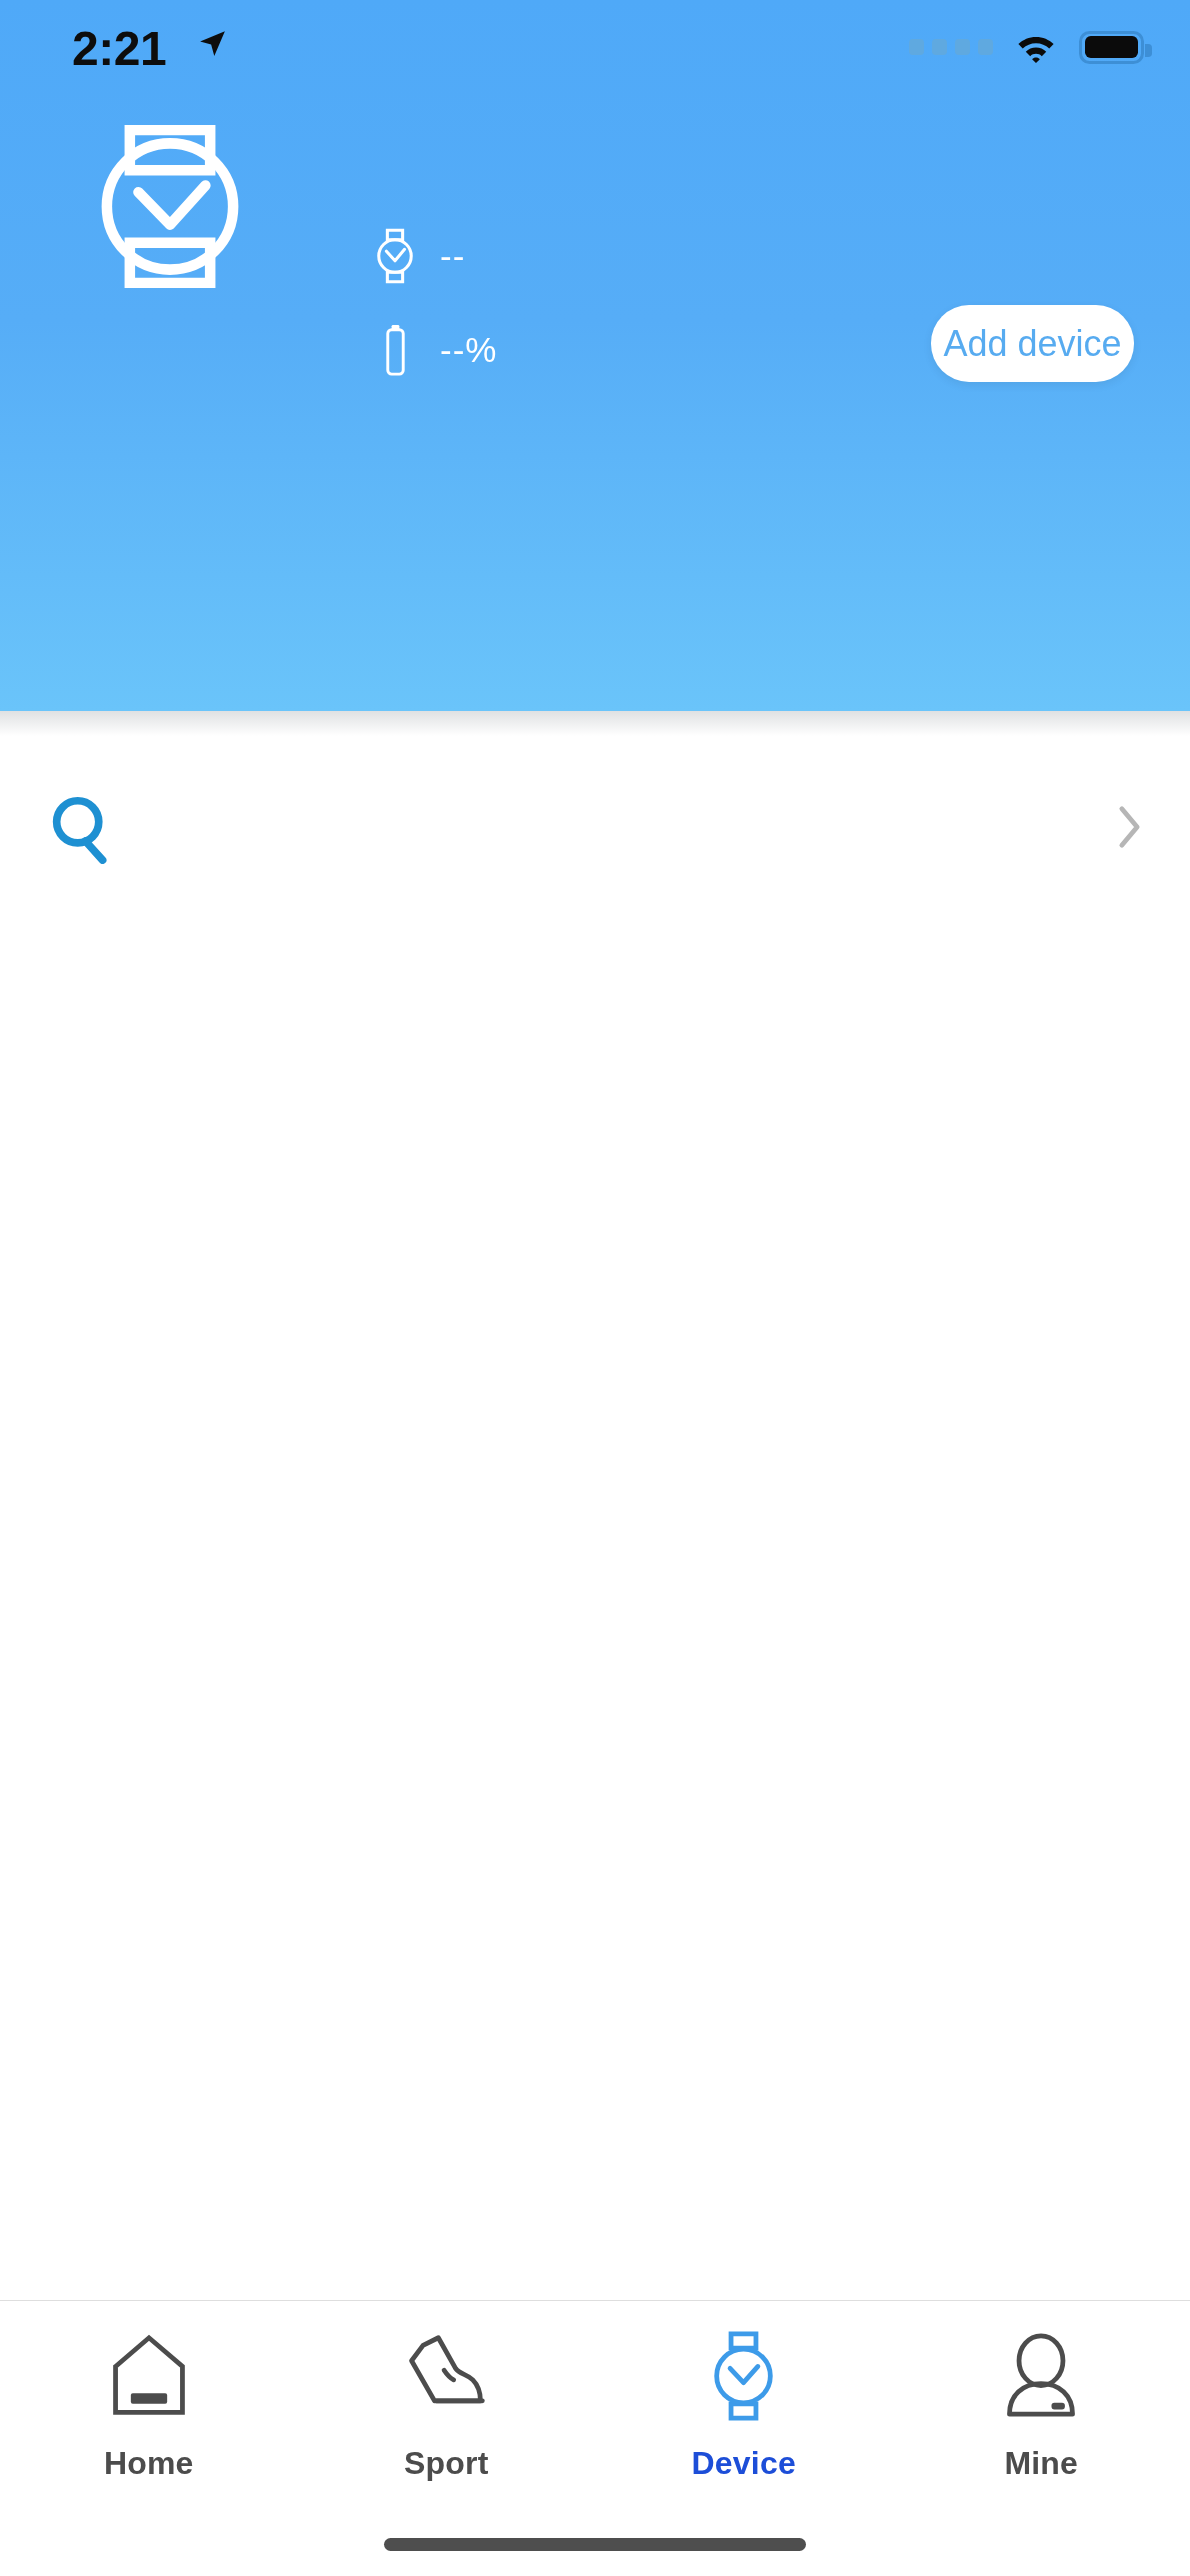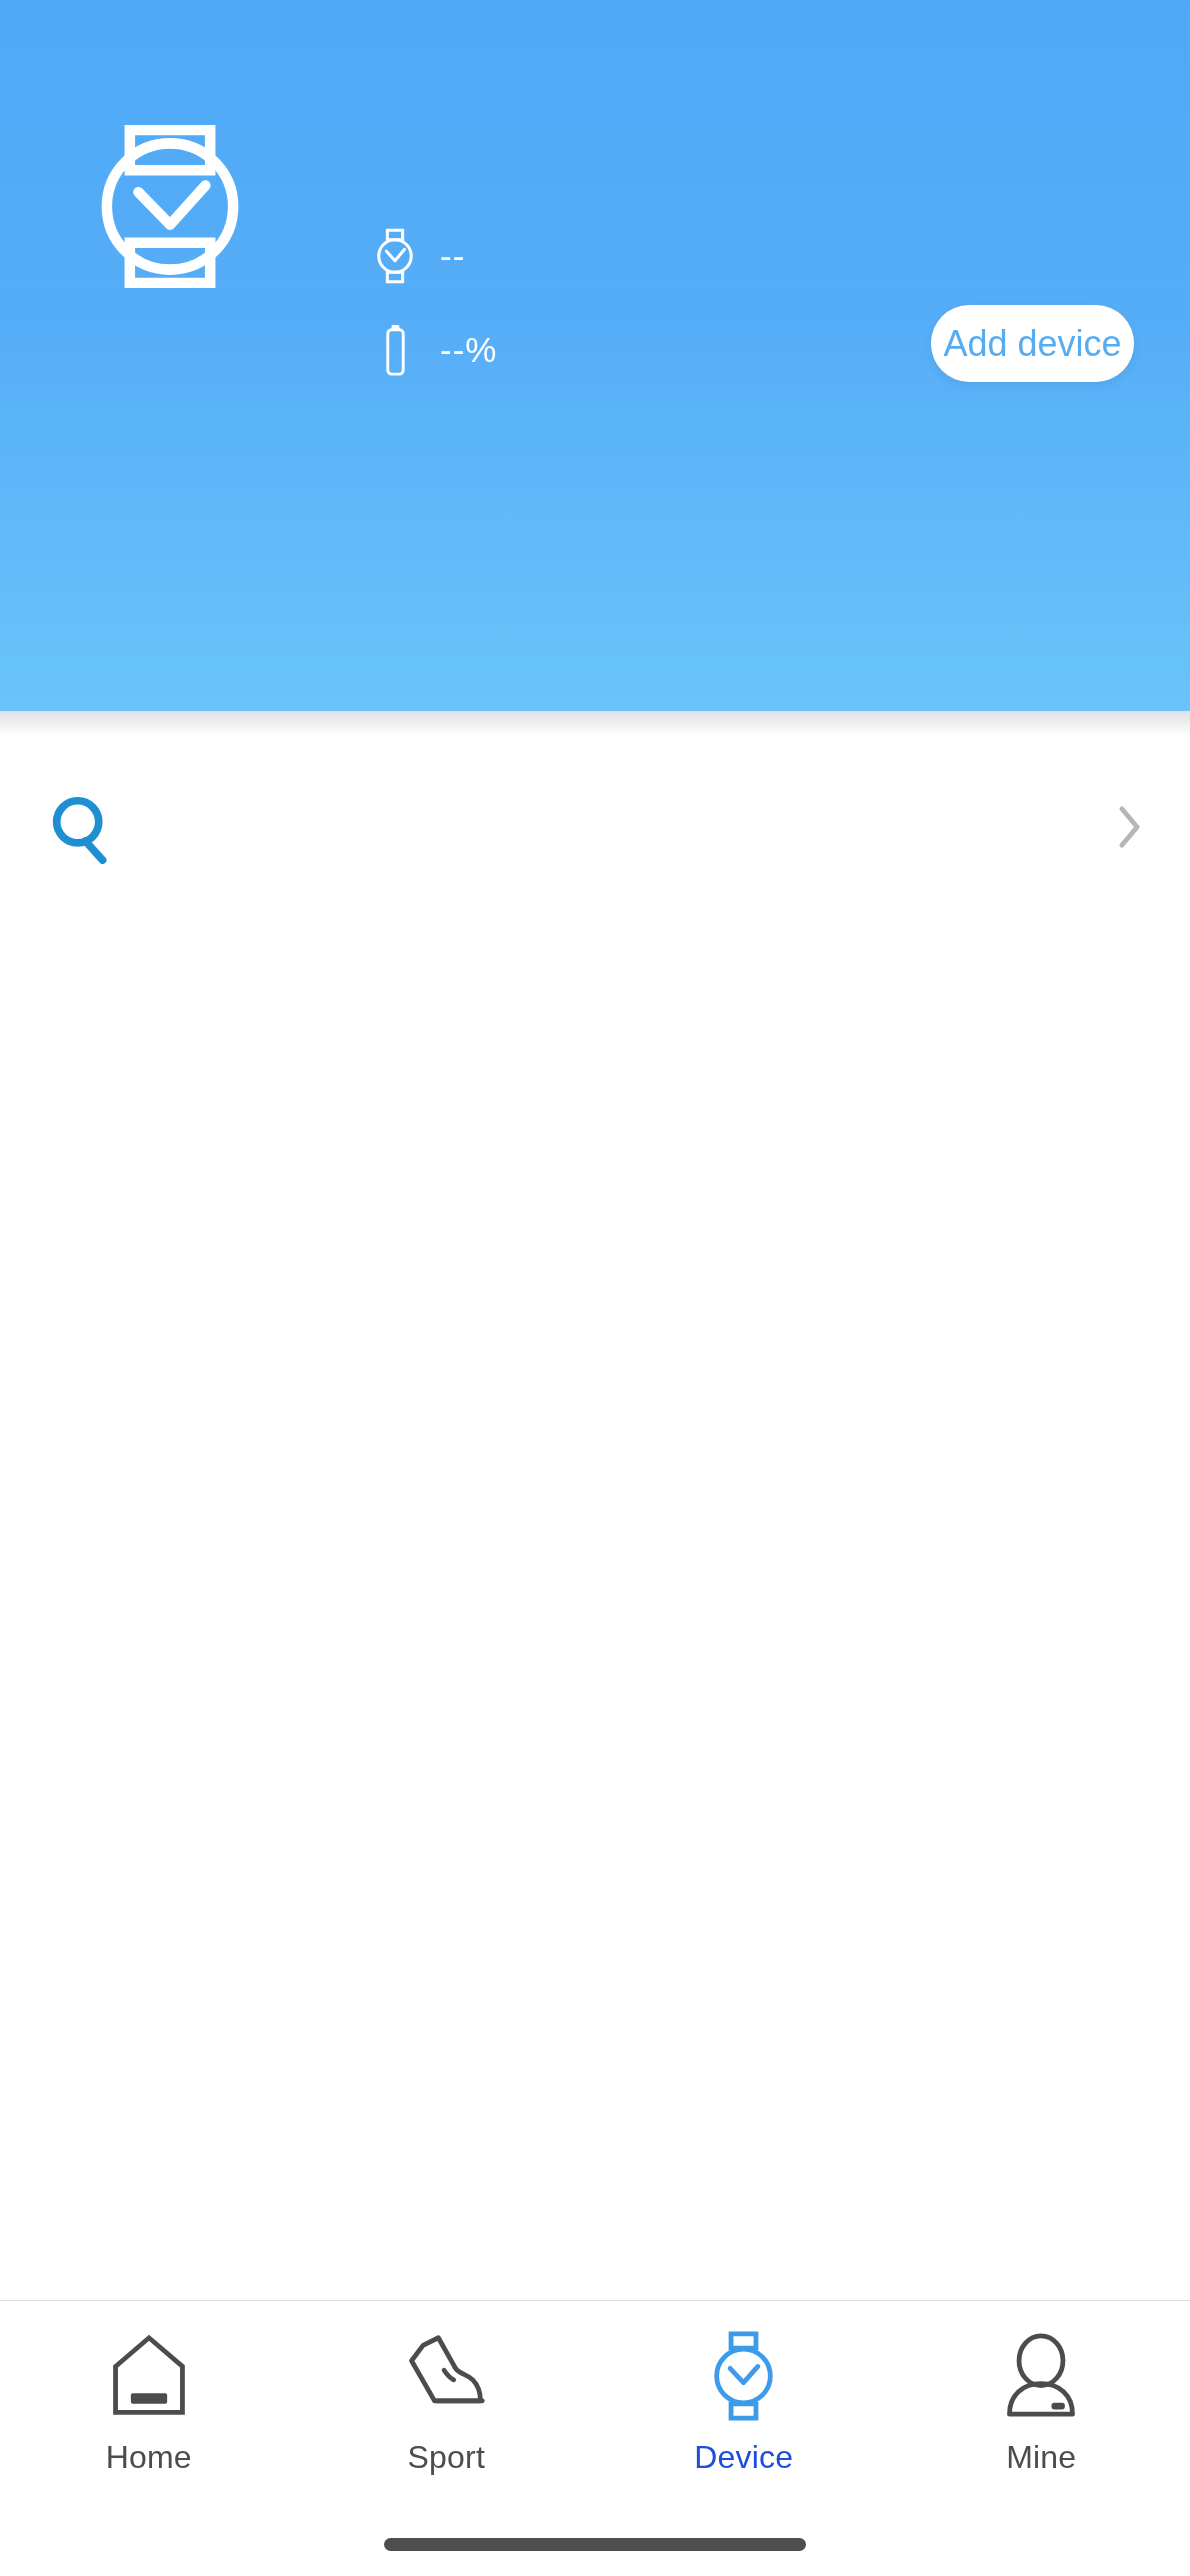--- a/index.html
+++ b/index.html
@@ -88,34 +88,58 @@
   .tabbar {
     position:absolute; left:0; bottom:0; width:1190px; height:276px;
     background:#ffffff; border-top:1.9px solid #dedede;
     display:flex; align-items:flex-start;
   }
   .tab {
     flex:1; height:196px; display:flex; flex-direction:column;
     align-items:center; justify-content:flex-start; padding-top:29px;
   }
   .tab-ic { height:92px; display:flex; align-items:center; justify-content:center; }
-  .tab-lb { margin-top:17px; font-size:32px; color:#4c4c4c; letter-spacing:0.2px; }
+  .tab-lb { margin-top:23px; font-size:32px; color:#4c4c4c; letter-spacing:0.2px;font-weight:bold; }
   .tab.active .tab-lb { color:#1d4ed8; }
   .home-ind {
     position:absolute; left:50%; transform:translateX(-50%); bottom:25px;
     width:422px; height:13.4px; border-radius:7.7px; background:#4e4e4e;
   }
 </style>
 </head>
 <body>
 
 <div id="phone">
 
   <div class="header">
 
+    <div class="statusbar">
+      <div class="sb-time">2:21</div>
+      <div class="sb-loc">
+        <svg width="33" height="33" viewBox="0 0 24 24">
+          <path d="M21 3L3 10.5l8 2.2 2.3 8.3L21 3z" fill="#0d0d0d"></path>
+        </svg>
+      </div>
+      <div class="sb-right">
+        <div class="sb-dots">
+          <i></i>
+            <i></i>
+            <i></i>
+            <i></i>
+        </div>
+        <svg width="50" height="36" viewBox="0 0 52 38">
+          <path d="M26 8.5c7.2 0 13.8 2.8 18.6 7.4l-4.6 4.8C36.3 17 31.4 15 26 15s-10.3 2-14 5.7l-4.6-4.8C12.2 11.3 18.8 8.5 26 8.5z" fill="#0b0b0b"></path>
+          <path d="M26 19.5c4.2 0 8 1.7 10.8 4.4l-4.7 4.8C30.5 27.1 28.4 26.2 26 26.2s-4.5.9-6.1 2.5l-4.7-4.8C18 21.2 21.8 19.5 26 19.5z" fill="#0b0b0b"></path>
+          <path d="M26 30.2c1.6 0 3 .6 4.1 1.7L26 36l-4.1-4.1c1.1-1.1 2.5-1.7 4.1-1.7z" fill="#0b0b0b"></path>
+        </svg>
+        <div class="sb-batt">
+            <span></span>
+          </div>
+      </div>
+    </div>
 
     <div class="watch-art">
       <svg width="220" height="163" viewBox="0 0 230 170">
 
         <path d="M73 5 h84 v42 h-84 z" fill="none" stroke="#ffffff" stroke-width="11"></path>
 
         <path d="M73 165 h84 v-42 h-84 z" fill="none" stroke="#ffffff" stroke-width="11"></path>
 
         <circle cx="115" cy="85" r="66" fill="none" stroke="#ffffff" stroke-width="11"></circle>
 

